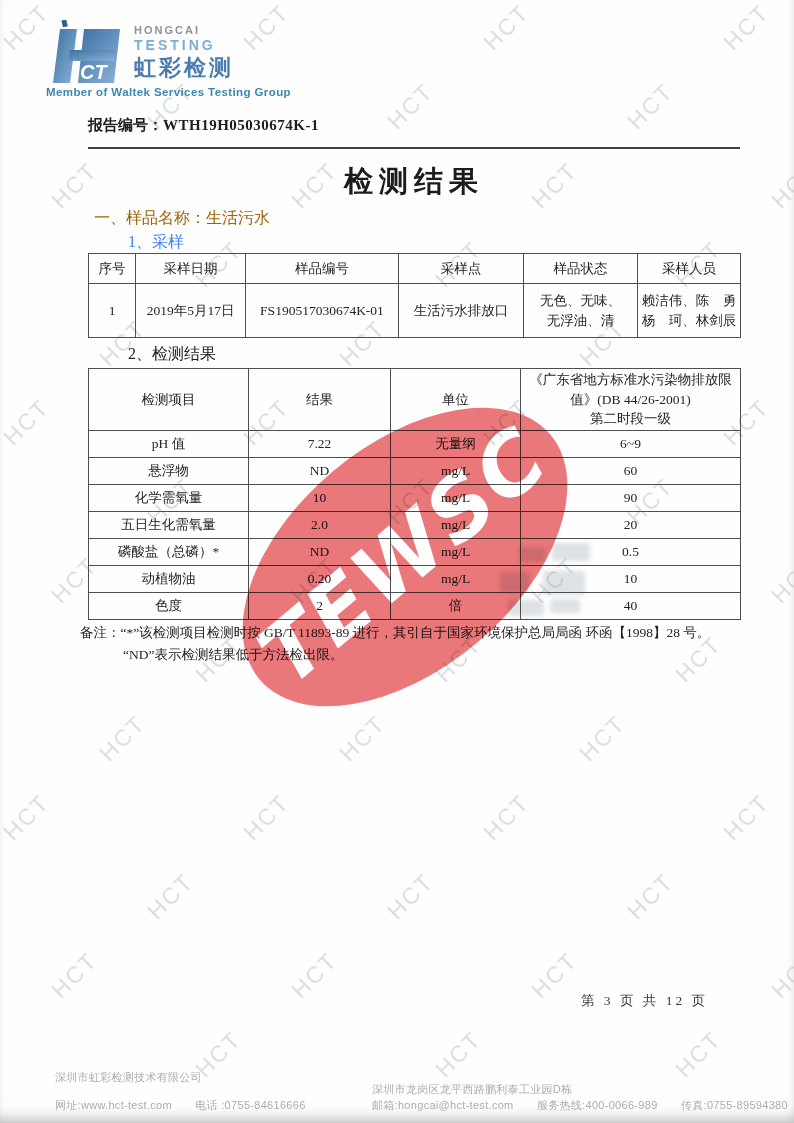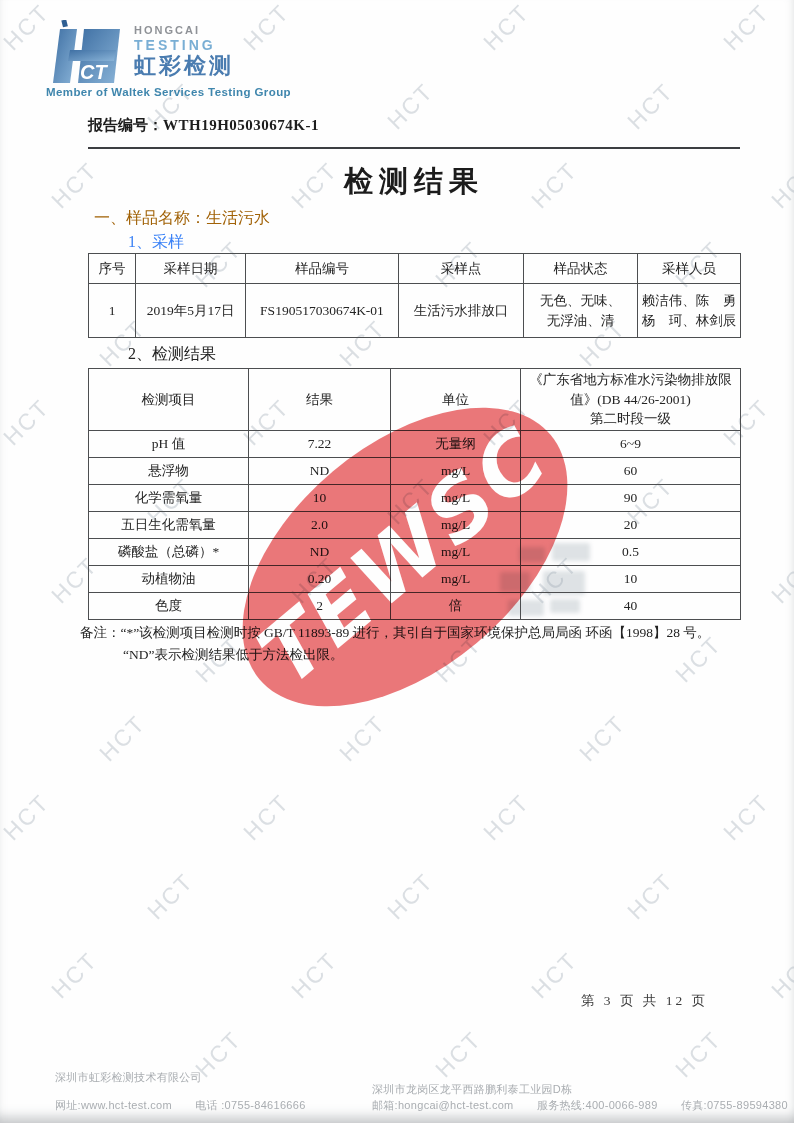--- a/index.html
+++ b/index.html
@@ -22,21 +22,21 @@
     position:absolute; font-family:"Liberation Sans",sans-serif;
     font-size:23px; letter-spacing:2px; color:rgba(148,160,172,.33);
     transform:rotate(-45deg); white-space:nowrap;
   }
   
   .logo-block{ position:absolute; left:46px; top:20px; z-index:3; }
   .logo-row{ display:flex; align-items:flex-start; }
   .logo-text{ margin-left:10px; font-family:"Liberation Sans",sans-serif; padding-top:4px; }
   .brand-en1{ font-size:11px; font-weight:bold; letter-spacing:2px; color:#8f9297; line-height:13px; }
   .brand-en2{ font-size:14px; font-weight:bold; letter-spacing:3px; color:#79aed4; line-height:17px; }
-  .brand-cn{ font-size:22px; font-weight:bold; color:#4a7cb0; line-height:28px; letter-spacing:3px;font-family:Liberation Mono, monospace; }
+  .brand-cn{ font-size:22px; font-weight:bold; color:#4a7cb0; line-height:28px; letter-spacing:3px; }
   .tagline{
     margin-top:2px; font-family:"Liberation Sans",sans-serif;
     font-size:11.5px; font-weight:bold; color:#3f86ad; letter-spacing:.4px;
   }
   .report-line{ position:absolute; left:88px; top:116px; z-index:3; font-size:15px; font-weight:bold; color:#1d1d1d; }
   .report-line .no{ font-family:"Liberation Serif",serif; letter-spacing:.5px;text-align:right; }
   .head-rule{ position:absolute; left:88px; top:147px; width:652px; height:2px; background:#3c3e41; z-index:3; }
   
   .doc-title{
     position:absolute; left:88px; top:162px; width:652px; z-index:3;

